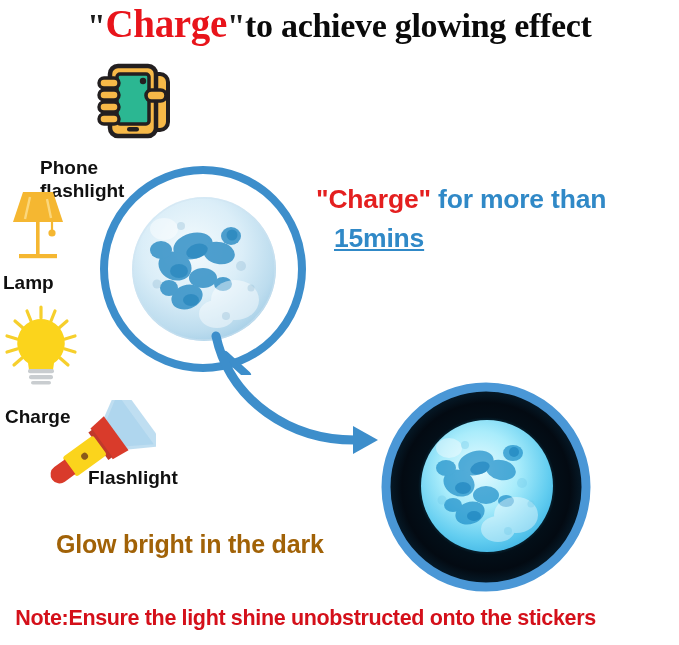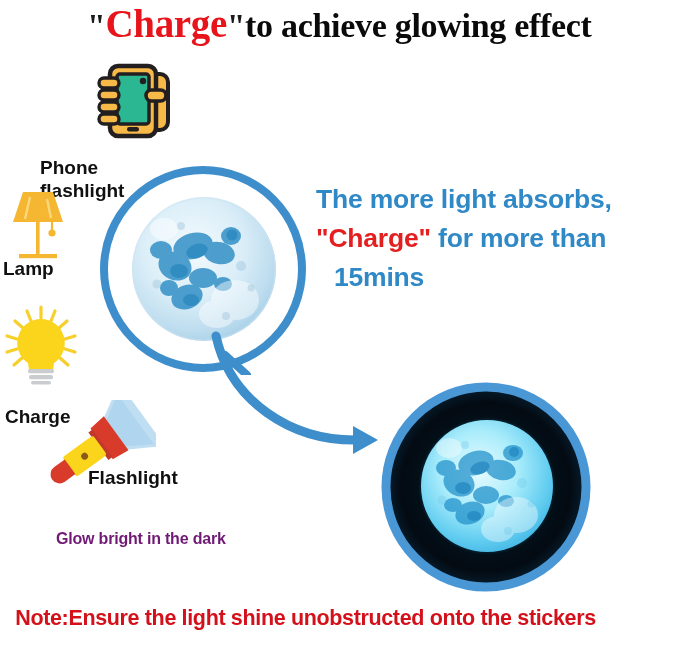--- a/index.html
+++ b/index.html
@@ -64,21 +64,21 @@
   #phone-label { left: 40px; top: 128px; margin-top: 28px; }
 
   
   #lamp-icon {
     position: absolute;
     left: 5px;
     top: 188px;
     width: 66px;
     height: 78px;
   }
-  #lamp-label { left: 3px; top: 257px; }
+  #lamp-label { left: 3px; top: 271px; }
 
   
   #bulb-icon {
     position: absolute;
     left: 2px;
     top: 305px;
     width: 78px;
     height: 80px;
   }
   #bulb-label { left: 5px; top: 405px; }
@@ -143,31 +143,31 @@
     width: 360px;
     font-family: "Liberation Sans", sans-serif;
     font-weight: bold;
     font-size: 26.5px;
     line-height: 39px;
     color: #3089c7;
     letter-spacing: -0.2px;
     white-space: nowrap;
   }
   #right-text .red { color: #e41f1f; }
-  #right-text .line4 { padding-left: 18px; }
+  #right-text .line4 { padding-left: 18px; text-decoration: underline; }
 
   
   #glow-caption {
     position: absolute;
     left: 56px;
     top: 530px;
     font-family: "Liberation Sans", sans-serif;
     font-weight: bold;
-    font-size: 16px;
-    color: #701a75;
+    font-size: 25px;
+    color: #a16207;
     letter-spacing: -0.2px;
     white-space: nowrap;
   }
 
   
   #note {
     position: absolute;
     left: 0;
     top: 606px;
     width: 611px;
@@ -373,21 +373,20 @@
     <g clip-path="url(#clipG)" fill="#6fc8e8" opacity="0.35">
       <circle cx="104" cy="66" r="5"></circle>
       <circle cx="90" cy="114" r="4"></circle>
       <circle cx="47" cy="28" r="4"></circle>
       <circle cx="24" cy="83" r="4.5"></circle>
       <circle cx="113" cy="87" r="3.5"></circle>
     </g>
   </svg>
 
   <div id="right-text">
-    <div>The more light absorbs,</div>
     <div><span class="red">"</span><span class="red">Charge</span><span class="red">"</span><span> for more than</span></div>
     <div class="line4">15mins</div>
   </div>
 
   <div id="glow-caption">Glow bright in the dark</div>
 
   <div id="note">Note:Ensure the light shine unobstructed onto the stickers</div>
 
 </div>
 

